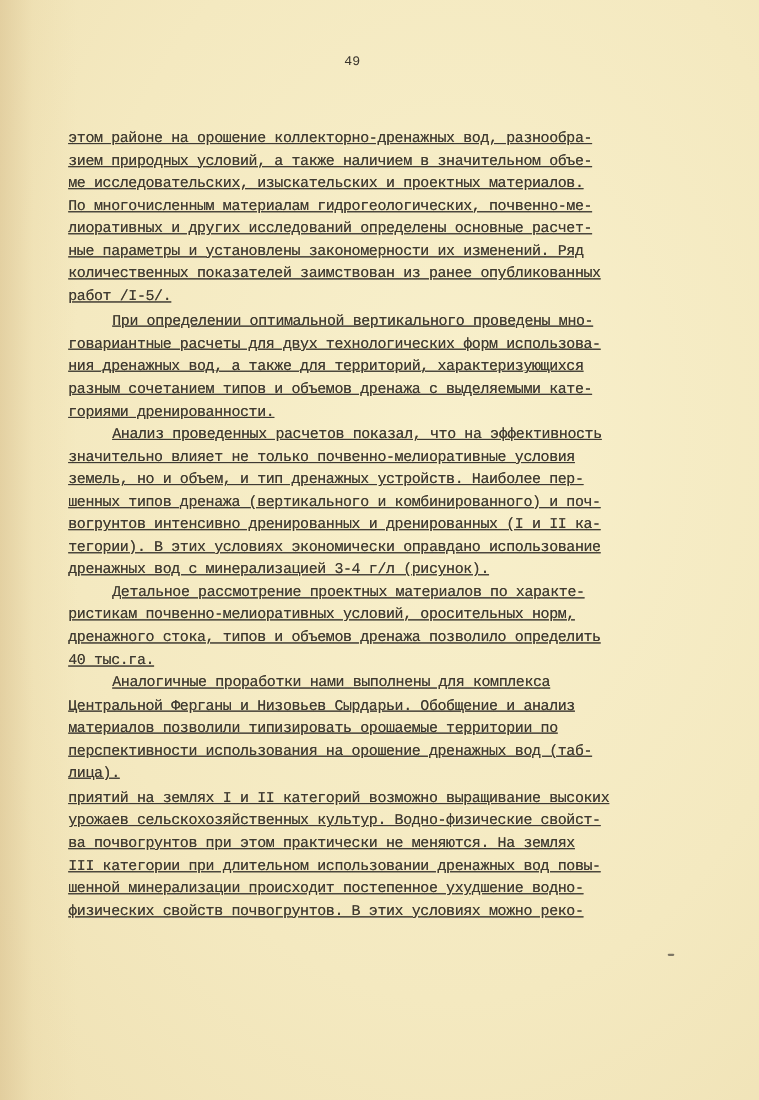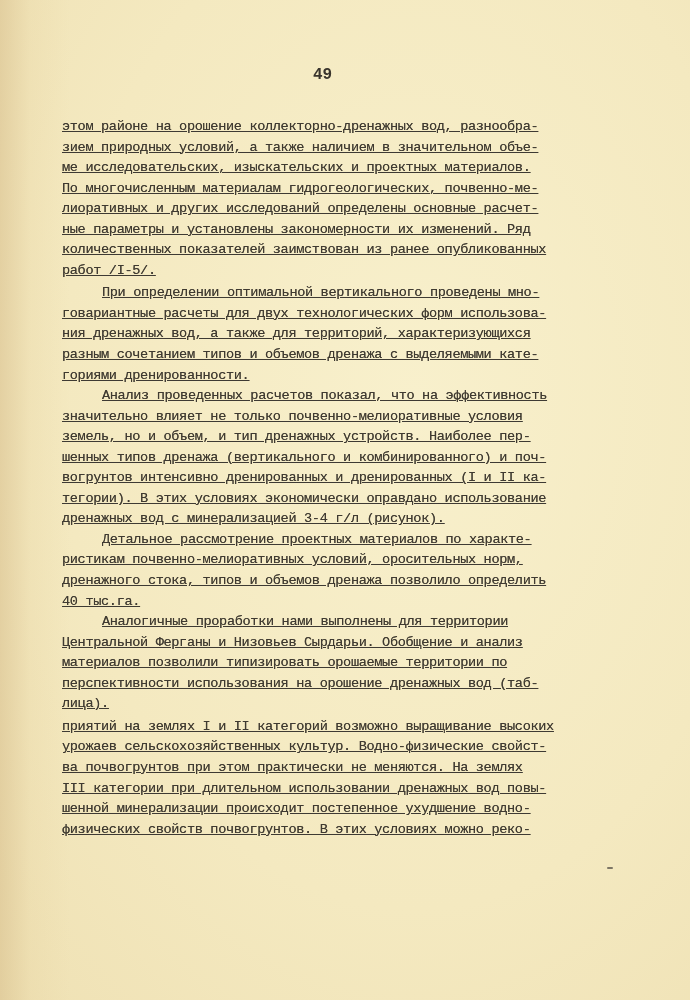--- a/index.html
+++ b/index.html
@@ -20,23 +20,23 @@
     }
     .page {
       position: absolute;
       left: 0; top: 0;
       width: 690px;
       height: 1000px;
     }
     .page-number {
       position: absolute;
       left: 313px;
-      top: 66px;
-      font-size: 16px;
-      font-weight: bold;
+      top: 49px;
+      font-size: 12px;
+      font-weight: normal;
       letter-spacing: 0px;
       color: #3a352d;
     }
     .body-text {
       position: absolute;
       left: 62px;
       top: 117px;
       width: 560px;
       text-decoration: underline;
     }
@@ -111,21 +111,21 @@
     </div>
 
     <div>
       <span class="line indent">Детальное рассмотрение проектных материалов по характе-</span>
       <span class="line">ристикам почвенно-мелиоративных условий, оросительных норм,</span>
       <span class="line">дренажного стока, типов и объемов дренажа позволило определить</span>
       <span class="line">40 тыс.га.</span>
     </div>
 
     <div>
-      <span class="line indent">Аналогичные проработки нами выполнены для территории</span>
+      <span class="line indent">Аналогичные проработки нами выполнены для комплекса</span>
       <span class="line">Центральной Ферганы и Низовьев Сырдарьи. Обобщение и анализ</span>
       <span class="line">материалов позволили типизировать орошаемые территории по</span>
       <span class="line">перспективности использования на орошение дренажных вод (таб-</span>
       <span class="line">лица).</span>
     </div>
     <span class="gap"></span>
 
     <div>
       <span class="line">приятий на землях I и II категорий возможно выращивание высоких</span>
       <span class="line">урожаев сельскохозяйственных культур. Водно-физические свойст-</span>

